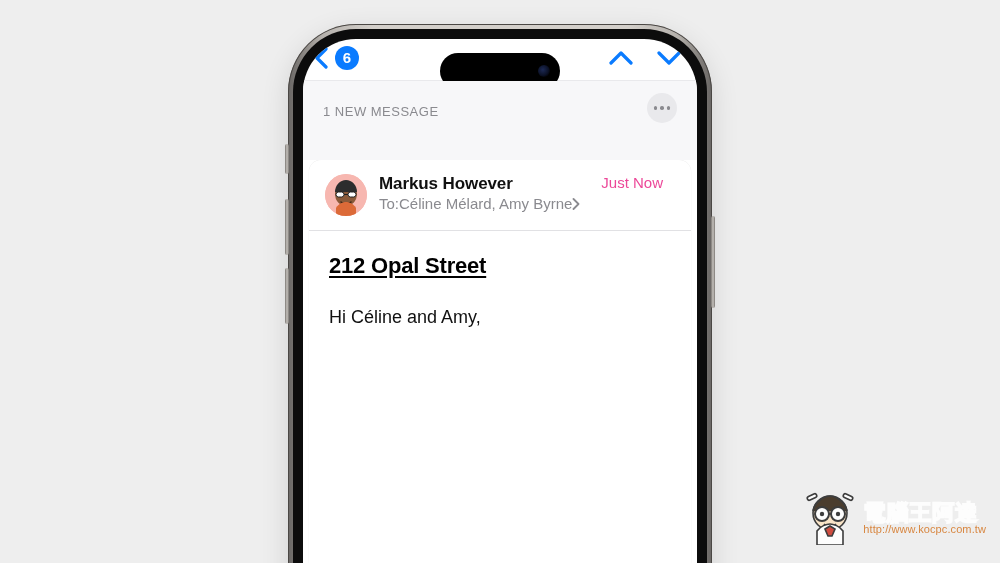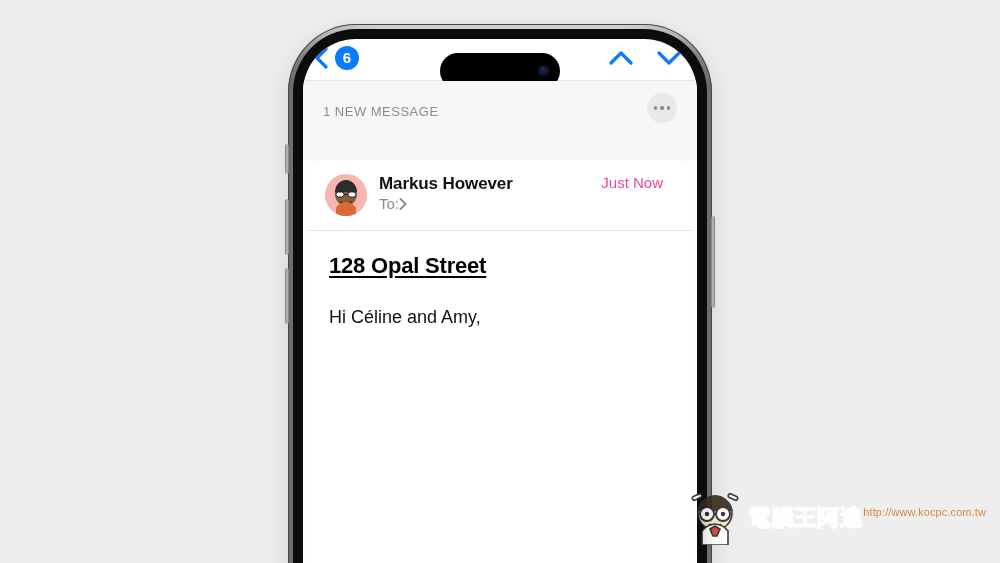--- a/index.html
+++ b/index.html
@@ -238,21 +238,21 @@
   .watermark {
     position: absolute;
     right: 14px;
     bottom: 18px;
     display: flex;
     align-items: center;
     gap: 8px;
     opacity: 0.9;
   }
   .watermark svg { display: block; }
-  .wm-text { display: flex; line-height: 1; }
+  .wm-text { display: flex; flex-direction: column; line-height: 1; }
   .wm-title {
     font-family: "PingFang TC","Microsoft JhengHei",sans-serif;
     font-size: 22px;
     font-weight: 700;
     color: #3f85d4;
     -webkit-text-stroke: 1.6px #fff;
     letter-spacing: 1px;
   }
   .wm-url {
     font-size: 11px;
@@ -313,29 +313,30 @@
               <rect x="23" y="18" width="8" height="5" rx="2.5" fill="#fff" stroke="#222" stroke-width="1"></rect>
               <line x1="19" y1="20.5" x2="23" y2="20.5" stroke="#222" stroke-width="1"></line>
               <path d="M16 28c3 3 7 3 10 0" stroke="#3a2518" stroke-width="1.4" fill="none" stroke-linecap="round"></path>
               <path d="M11 34c2-4 7-6 10-6s8 2 10 6v8H11z" fill="#dc6a38"></path>
             </svg>
           </div>
           <div class="head-text">
             <div class="sender-name">Markus However</div>
             <div class="to-line">
               <span>To:</span>
+              <span>Céline Mélard, Amy Byrne</span>
               <svg width="8" height="12" viewBox="0 0 8 12">
                 <path d="M1.5 1 6.5 6l-5 5" fill="none" stroke="#8a8a8f" stroke-width="1.8" stroke-linecap="round" stroke-linejoin="round"></path>
               </svg>
             </div>
           </div>
           <div class="timestamp">Just Now</div>
         </div>
         <div class="card-body">
-          <div class="subject">128 Opal Street</div>
+          <div class="subject">212 Opal Street</div>
           <div class="body-text">Hi Céline and Amy,</div>
         </div>
       </div>
 
     </div>
   </div>
 </div>
 
 <div class="watermark">
   <svg width="50" height="54" viewBox="0 0 50 54">

